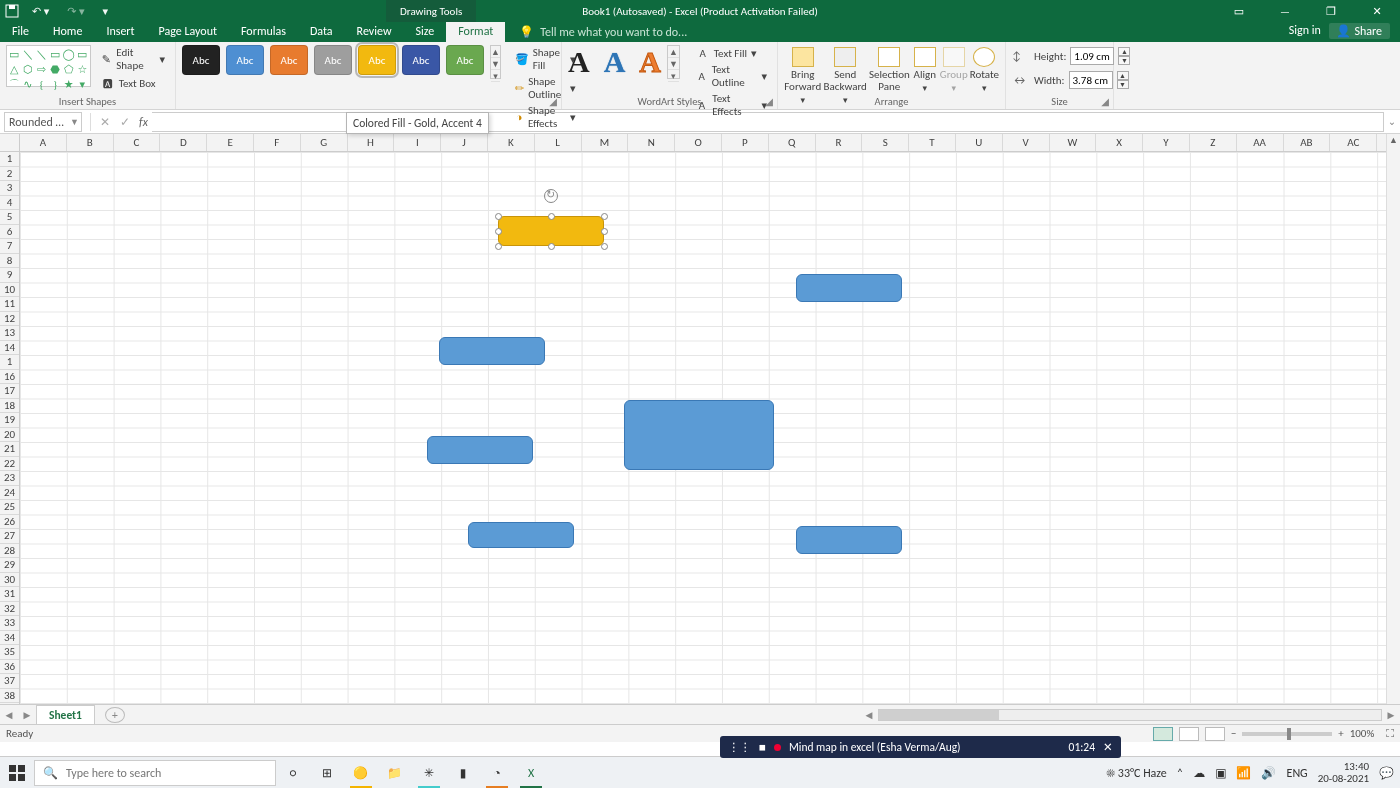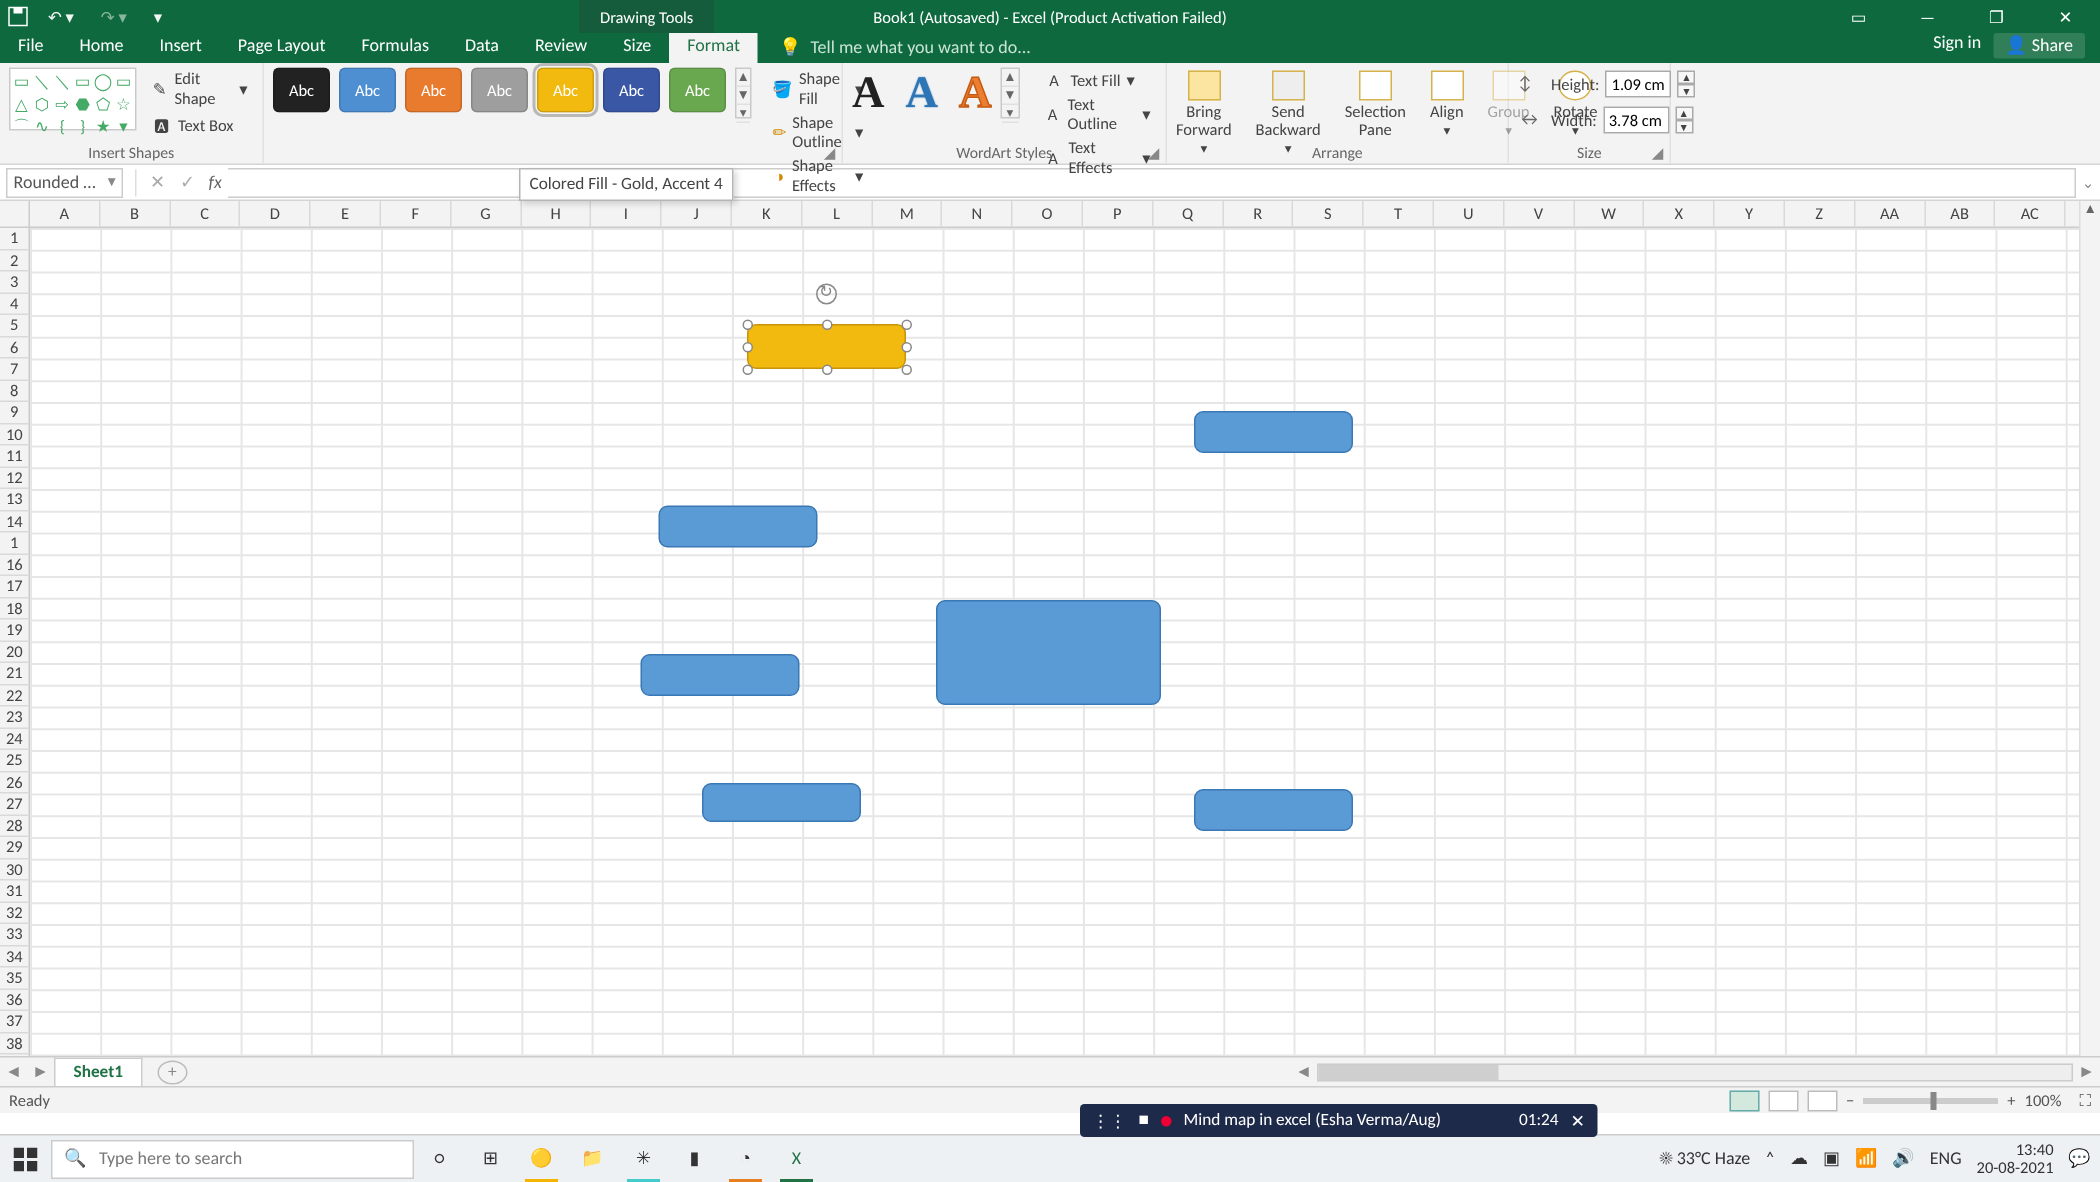--- a/index.html
+++ b/index.html
@@ -233,21 +233,21 @@
         <div class="mini-btn"><span class="ic">A</span><span>Text Fill</span> ▾</div>
         <div class="mini-btn"><span class="ic">A</span><span>Text Outline</span> ▾</div>
         <div class="mini-btn"><span class="ic">A</span><span>Text Effects</span> ▾</div>
       </div>
     </div>
     <div class="glabel">WordArt Styles</div>
     <div class="dlaunch">◢</div>
   </div>
 
   <div class="group" style="width:228px">
-    <div class="gbody" style="gap:16px">
+    <div class="gbody" style="gap:2px">
       <div class="big-btn">
           <div class="bic"></div>
           <span>Bring Forward</span>
           <span style="font-size:9px">▾</span>
         </div>
       <div class="big-btn">
           <div class="bic" style="background:#eee"></div>
           <span>Send Backward</span>
           <span style="font-size:9px">▾</span>
         </div>
@@ -444,21 +444,21 @@
     <span>100%</span>
     <span style="margin-left:6px">⛶</span>
   </div>
 </div>
 
 <div class="rec-pill">
   <span>⋮⋮</span>
   <span>■</span>
   <span class="dot"></span>
   <span>Mind map in excel (Esha Verma/Aug)</span>
-  <span style="margin-left:44px">01:24</span>
+  <span style="margin-left:100px">01:24</span>
   <span>✕</span>
 </div>
 
 <div class="taskbar">
   <div class="start">
       <svg width="16" height="16">
         <rect width="7" height="7" fill="#333"></rect>
         <rect x="9" width="7" height="7" fill="#333"></rect>
         <rect y="9" width="7" height="7" fill="#333"></rect>
         <rect x="9" y="9" width="7" height="7" fill="#333"></rect>

